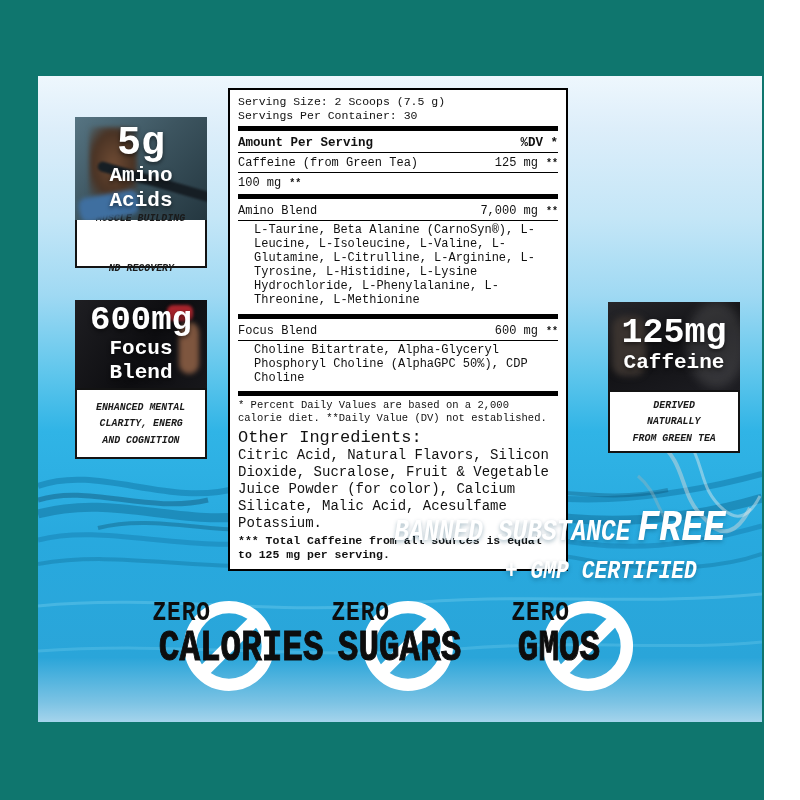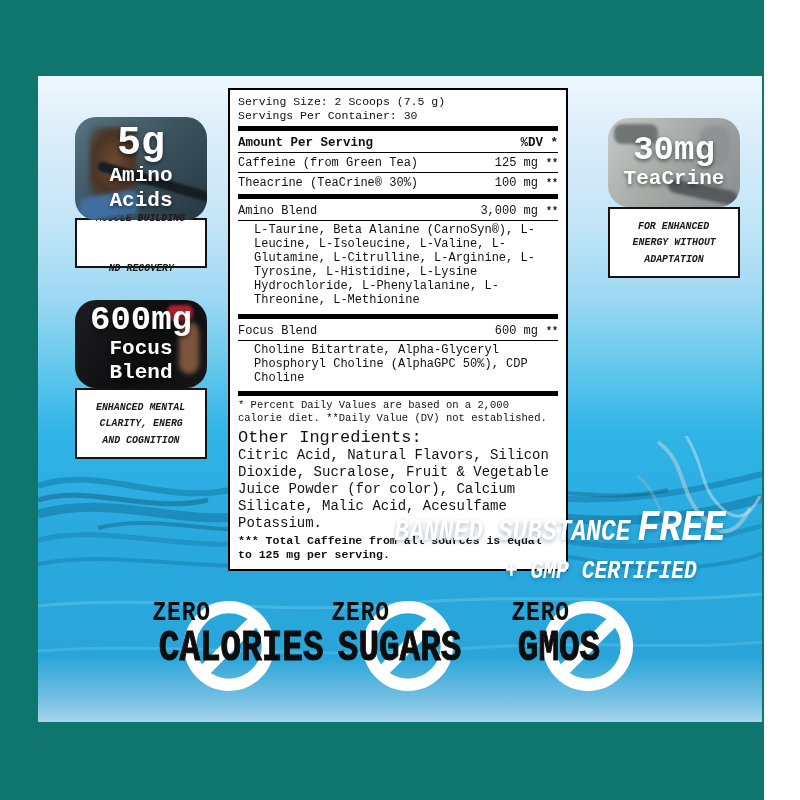--- a/index.html
+++ b/index.html
@@ -24,21 +24,21 @@
   .fhead{font-weight:bold;font-size:12.5px;gap:16px;}
   .sub{font-size:12px;line-height:1.18;padding:1px 2px 3px 16px;}
   .footnote{font-size:10.5px;line-height:1.22;margin-top:2px;}
   .oi-title{font-size:17px;margin-top:3px;}
   .oi-body{font-size:14px;line-height:1.22;}
   .caf-note{font-size:11.5px;font-weight:bold;line-height:1.25;margin-top:2px;}
 
   
   .card{position:absolute;width:132px;}
   .photo{position:relative;overflow:hidden;display:flex;flex-direction:column;
-    align-items:center;justify-content:center;color:#fff;text-align:center;border-radius:21px;}
+    align-items:center;justify-content:center;color:#fff;text-align:center;}
   .photo .val{font-size:36px;font-weight:bold;line-height:1;
     text-shadow:0 2px 4px rgba(0,0,0,.55);position:relative;z-index:2;}
   .photo .lbl{font-size:21px;font-weight:bold;line-height:1.15;
     text-shadow:0 2px 4px rgba(0,0,0,.55);position:relative;z-index:2;}
   .blob{position:absolute;z-index:1;}
   .caption{background:#fff;border:2px solid #131313;box-sizing:border-box;
     display:flex;flex-direction:column;align-items:center;justify-content:center;
     color:#1a1a1a;font-weight:bold;font-style:italic;font-size:11px;line-height:1.5;}
   .caption div{transform:scaleX(.9);white-space:nowrap;}
 
@@ -110,28 +110,27 @@
         <span class="famt">%DV *</span>
       </div>
       <div class="hr"></div>
       <div class="frow">
         <span class="fname">Caffeine (from Green Tea)</span>
         <span class="famt">125 mg</span>
         <span class="fdv">**</span>
       </div>
       <div class="hr"></div>
       <div class="frow">
-        <span class="fname">Theacrine (TeaCrine® 30%)</span>
         <span class="famt">100 mg</span>
         <span class="fdv">**</span>
       </div>
       <div class="bar"></div>
       <div class="frow">
         <span class="fname">Amino Blend</span>
-        <span class="famt">3,000 mg</span>
+        <span class="famt">7,000 mg</span>
         <span class="fdv">**</span>
       </div>
       <div class="hr"></div>
       <div class="sub">L-Taurine, Beta Alanine (CarnoSyn®), L-Leucine, L-Isoleucine, L-Valine, L-Glutamine, L-Citrulline, L-Arginine, L-Tyrosine, L-Histidine, L-Lysine Hydrochloride, L-Phenylalanine, L-Threonine, L-Methionine</div>
       <div class="bar"></div>
       <div class="frow">
         <span class="fname">Focus Blend</span>
         <span class="famt">600 mg</span>
         <span class="fdv">**</span>
       </div>
@@ -165,35 +164,34 @@
         <div class="val">600mg</div>
         <div class="lbl">Focus Blend</div>
       </div>
       <div class="caption">
         <div>ENHANCED MENTAL</div>
         <div>CLARITY, ENERG</div>
         <div>AND COGNITION</div>
       </div>
     </div>
 
-    <div class="card" id="card-teacrine">
+
+    <div class="card" id="card-caffeine">
       <div class="photo">
-        <div class="blob" style="width:44px;height:20px;left:6px;top:6px;background:#6f7573;border-radius:8px;filter:blur(1.5px);"></div>
-        <div class="blob" style="width:70px;height:14px;right:2px;bottom:8px;background:#565c5e;border-radius:7px;transform:rotate(12deg);filter:blur(1.5px);"></div>
-        <div class="blob" style="width:30px;height:40px;right:10px;top:8px;background:#8d9294;border-radius:10px;filter:blur(2px);"></div>
-        <div class="val">30mg</div>
-        <div class="lbl">TeaCrine</div>
+        <div class="blob" style="width:60px;height:86px;right:-6px;top:0;background:rgba(190,190,195,.16);border-radius:50%;filter:blur(5px);"></div>
+        <div class="blob" style="width:34px;height:60px;left:4px;top:14px;background:#3a332f;border-radius:12px;filter:blur(3px);"></div>
+        <div class="val">125mg</div>
+        <div class="lbl">Caffeine</div>
       </div>
       <div class="caption">
-        <div>FOR ENHANCED</div>
-        <div>ENERGY WITHOUT</div>
-        <div>ADAPTATION</div>
-      </div>
-    </div>
-
+        <div>DERIVED</div>
+        <div>NATURALLY</div>
+        <div>FROM GREEN TEA</div>
+      </div>
+    </div>
 
     <div class="banner">
       <div class="l1">
         <span>BANNED SUBSTANCE</span><span class="big">FREE</span>
       </div>
       <div class="l2">+ GMP CERTIFIED</div>
     </div>
 
     <div class="badge" id="badge-calories">
       <svg class="circle" viewBox="0 0 120 120">

